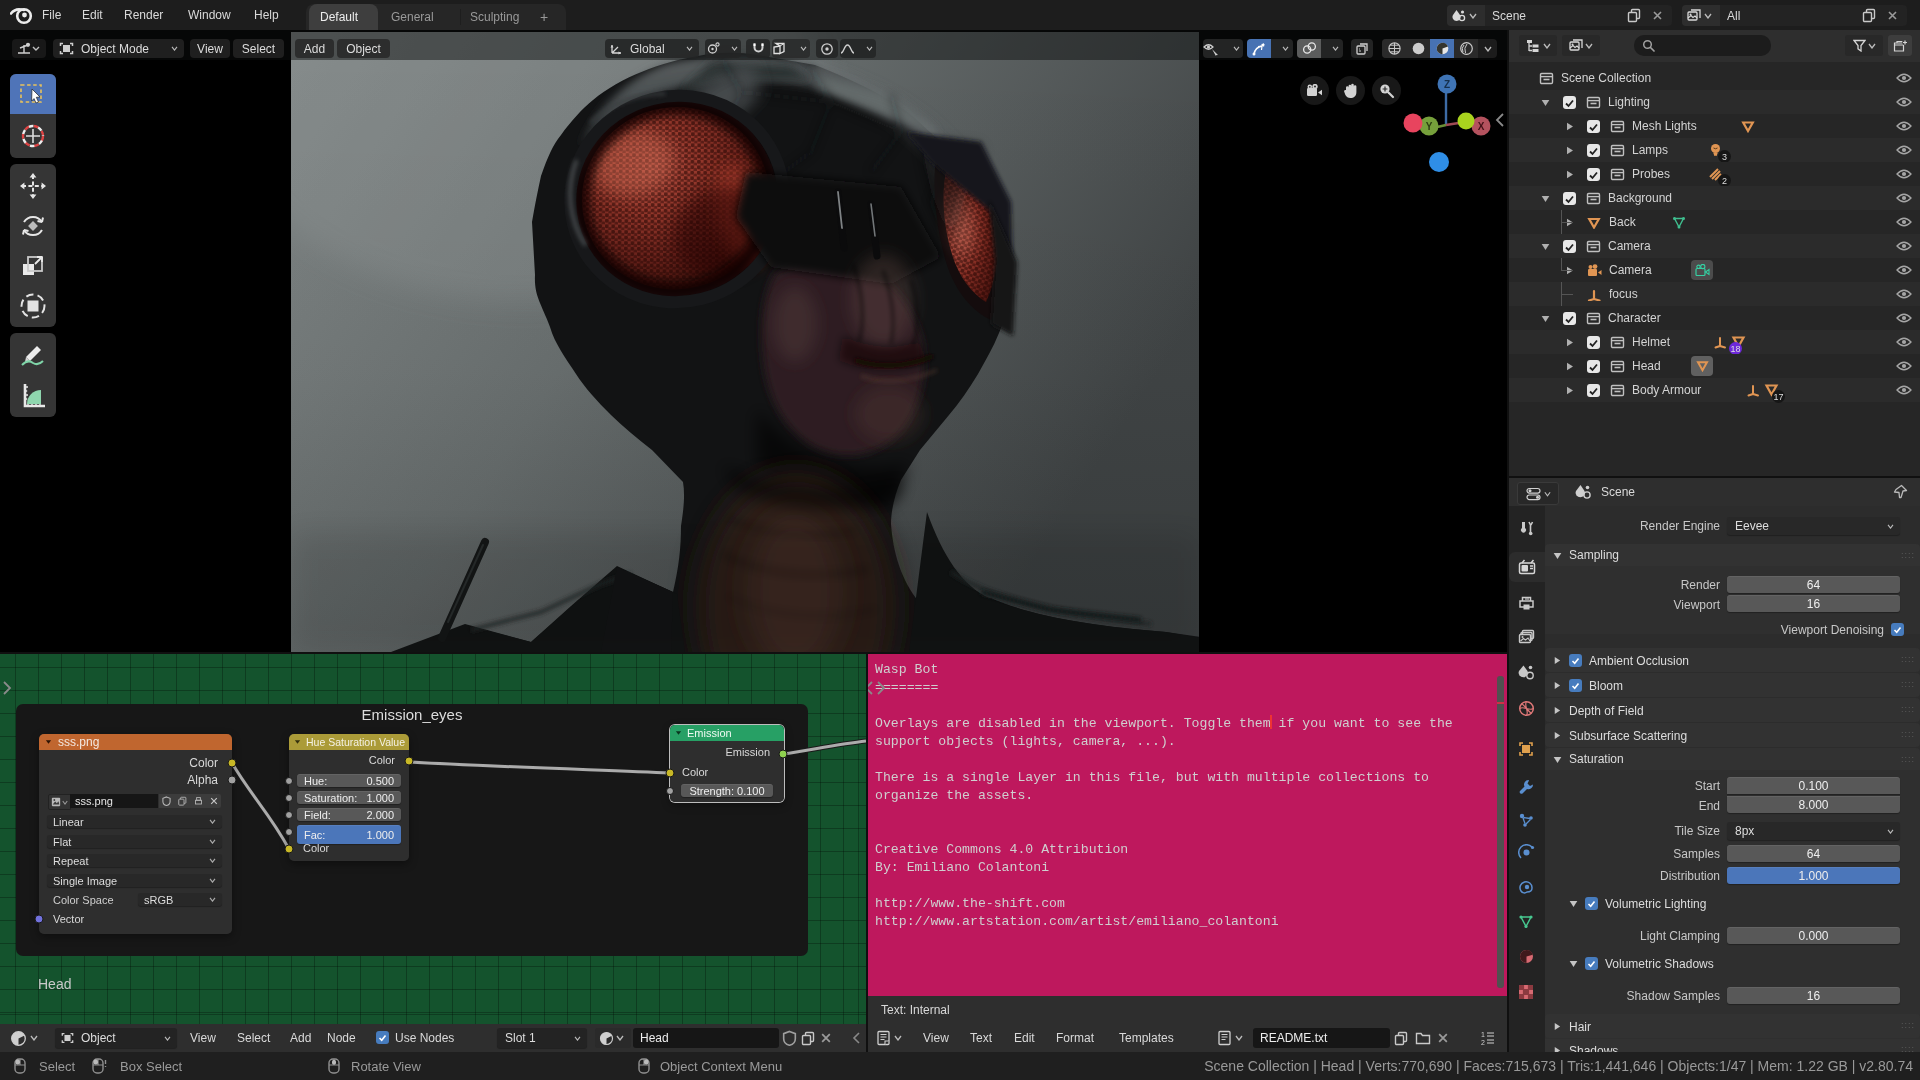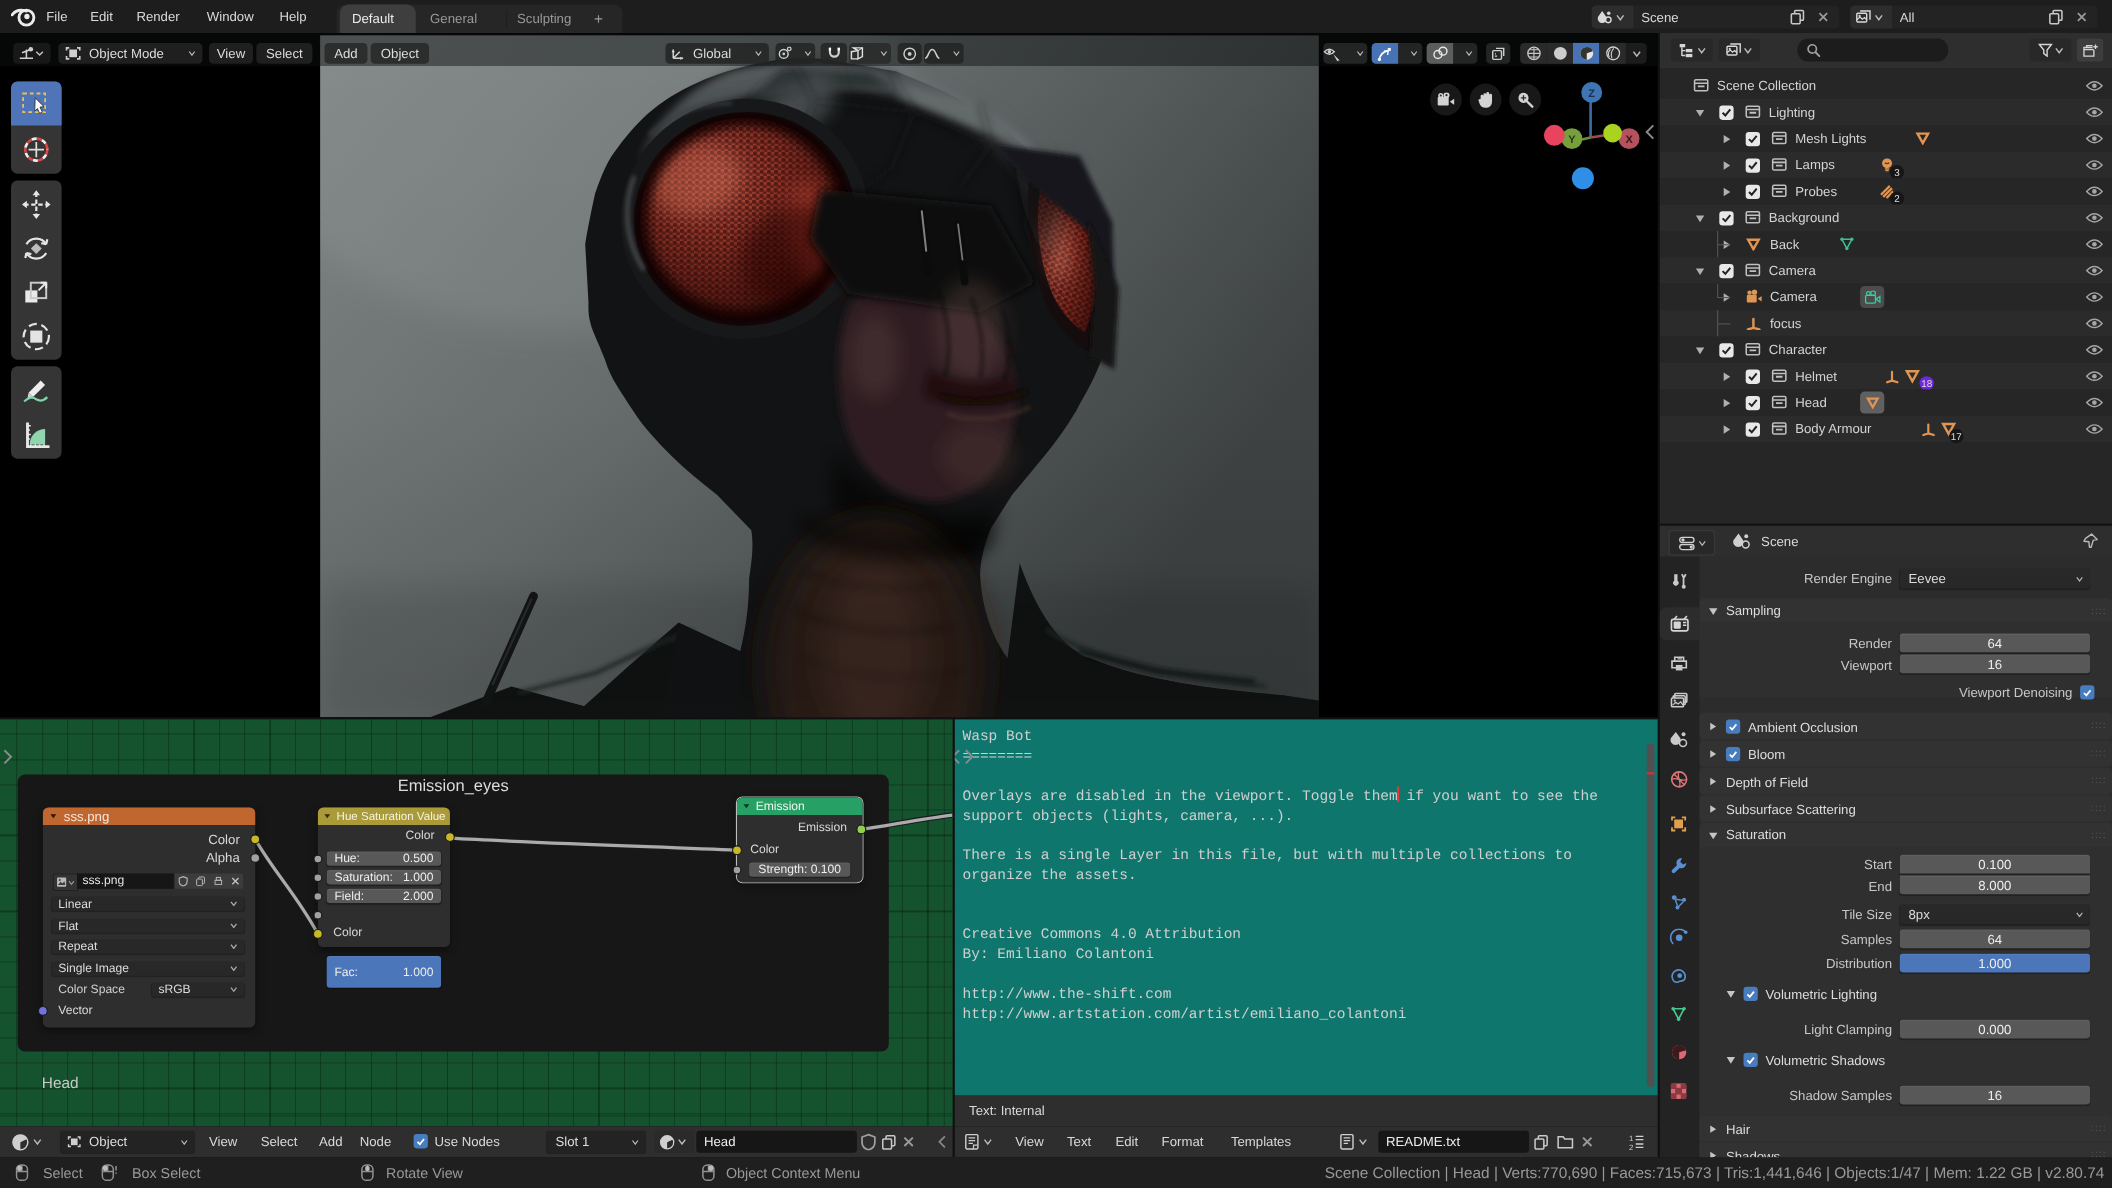--- a/index.html
+++ b/index.html
@@ -558,21 +558,21 @@
       <span style="margin-right:7px">0.500</span>
     </div>
   <div class="fld abs" style="left:297px;top:137px;width:104px;height:13px;font-size:11px;justify-content:space-between;">
       <span style="margin-left:7px">Saturation:</span>
       <span style="margin-right:7px">1.000</span>
     </div>
   <div class="fld abs" style="left:297px;top:154px;width:104px;height:13px;font-size:11px;justify-content:space-between;">
       <span style="margin-left:7px">Field:</span>
       <span style="margin-right:7px">2.000</span>
     </div>
-  <div class="fld abs" style="left:297px;top:171px;width:104px;height:29px;font-size:11px;justify-content:space-between;background:#4b76ba;margin-top:44px;">
+  <div class="fld abs" style="left:297px;top:171px;width:104px;height:19px;font-size:11px;justify-content:space-between;background:#4b76ba;">
       <span style="margin-left:7px">Fac:</span>
       <span style="margin-right:7px">1.000</span>
     </div>
   <div class="abs txt" style="left:303px;top:188px;font-size:11px;">Color</div>
 
   <div class="abs" style="left:670px;top:71px;width:114px;height:77px;background:rgba(48,48,48,0.97);border-radius:5px;box-shadow:0 0 0 1px #bdbdbd, 0 3px 8px rgba(0,0,0,0.4);"></div>
   <div class="abs" style="left:670px;top:71px;width:114px;height:16px;background:#27a065;border-radius:5px 5px 0 0;display:flex;align-items:center;">
     <svg style="margin-left:5px" width="7" height="6" viewBox="0 0 8 6">
         <path d="M1,1 L4,5 L7,1" fill="#0b3520"></path>
       </svg>
@@ -664,21 +664,21 @@
       </svg>
     <svg width="12" height="12" viewBox="0 0 11 11">
         <path d="M2,2 L9,9 M9,2 L2,9" stroke="#9a9a9a" stroke-width="1.6"></path>
       </svg>
   </div>
   <svg class="abs" style="left:852px;top:8px" width="10" height="12" viewBox="0 0 10 12">
       <path d="M7,1 L2,6 L7,11" fill="none" stroke="#888" stroke-width="1.6"></path>
     </svg>
 </div>
 
-<div class="abs" id="texted" style="left:868px;top:654px;width:639px;height:342px;background:#0f766e;overflow:hidden;">
+<div class="abs" id="texted" style="left:868px;top:654px;width:639px;height:342px;background:#be185d;overflow:hidden;">
   <pre style="margin:0;position:absolute;left:7px;top:7px;font-family:'Liberation Mono',monospace;font-size:13.2px;line-height:18px;color:#cfcfcf;">Wasp Bot
 ========
 
 Overlays are disabled in the viewport. Toggle them<span style="display:inline-block;width:2px;height:14px;background:#e33;vertical-align:-2px;margin:0 -1px;"></span> if you want to see the
 support objects (lights, camera, ...).
 
 There is a single Layer in this file, but with multiple collections to
 organize the assets.
 
 
@@ -1015,21 +1015,21 @@
         <div class="abs" style="left:101px;top:5px;"><svg width="15" height="13" viewBox="0 0 15 13">
             <rect x="1.5" y="1.5" width="12" height="10" rx="1.2" fill="none" stroke="#C0C0C0" stroke-width="1.4"></rect>
             <path d="M1.5,4.6 h12" stroke="#C0C0C0" stroke-width="1.4"></path>
             <path d="M4.5,7.5 h6" stroke="#C0C0C0" stroke-width="1.6"></path>
           </svg></div>
         <div class="abs" style="left:123px;top:5px;color:#d4d4d4;font-size:12px;white-space:nowrap;">Helmet</div>
         <div class="abs" style="left:204px;top:5px;"><svg width="34" height="14" viewBox="0 0 34 14">
             <path d="M7,11 V3 M7,11 L2.5,12.5 M7,11 L12,12.5" stroke="#e09553" stroke-width="2" stroke-linecap="round"></path>
             <path d="M20.5,2.5 L30.5,2.5 L25.5,11.5 Z" fill="none" stroke="#e09553" stroke-width="2.2"></path>
           </svg></div>
-        <div class="abs" style="left:236px;top:12px;width:13px;height:13px;background:#6d28d9;border-radius:7px;color:#ddd;font-size:9px;display:flex;align-items:center;justify-content:center;">18</div>
+        <div class="abs" style="left:220px;top:12px;width:13px;height:13px;background:#6d28d9;border-radius:7px;color:#ddd;font-size:9px;display:flex;align-items:center;justify-content:center;">18</div>
         <svg class="eye" style="top:6px" width="16" height="12" viewBox="0 0 16 12">
           <path d="M1,6 Q8,-1.5 15,6 Q8,13.5 1,6 Z" fill="none" stroke="#a5a5a5" stroke-width="1.3"></path>
           <circle cx="8" cy="6" r="2.1" fill="#a5a5a5"></circle>
         </svg>
       </div>
       <div class="abs" style="left:0;top:324px;width:411px;height:24px;background:#262626;display:flex;align-items:center;">
         <svg class="abs" style="left:56px;top:8px" width="9" height="9" viewBox="0 0 9 9">
           <path d="M2,0.7 L8,4.5 L2,8.3 Z" fill="#b0b0b0"></path>
         </svg>
         <div class="abs" style="left:78px;top:6px;width:13px;height:13px;background:#e8e8e8;border-radius:3px;"><svg width="13" height="13" viewBox="0 0 13 13">

